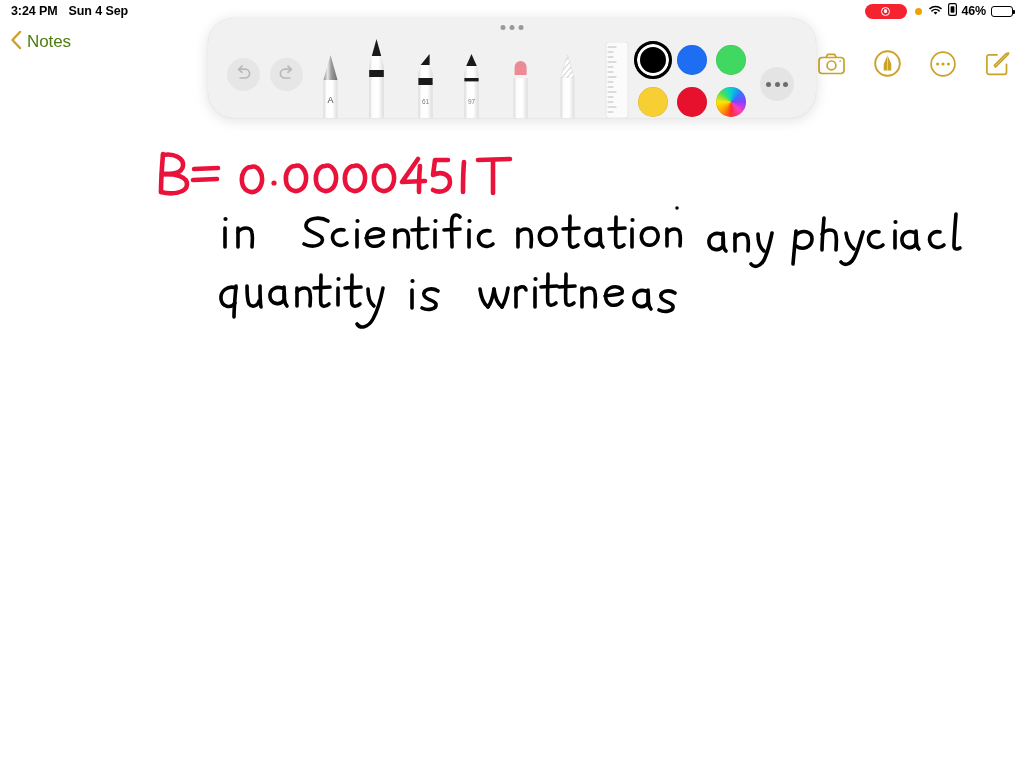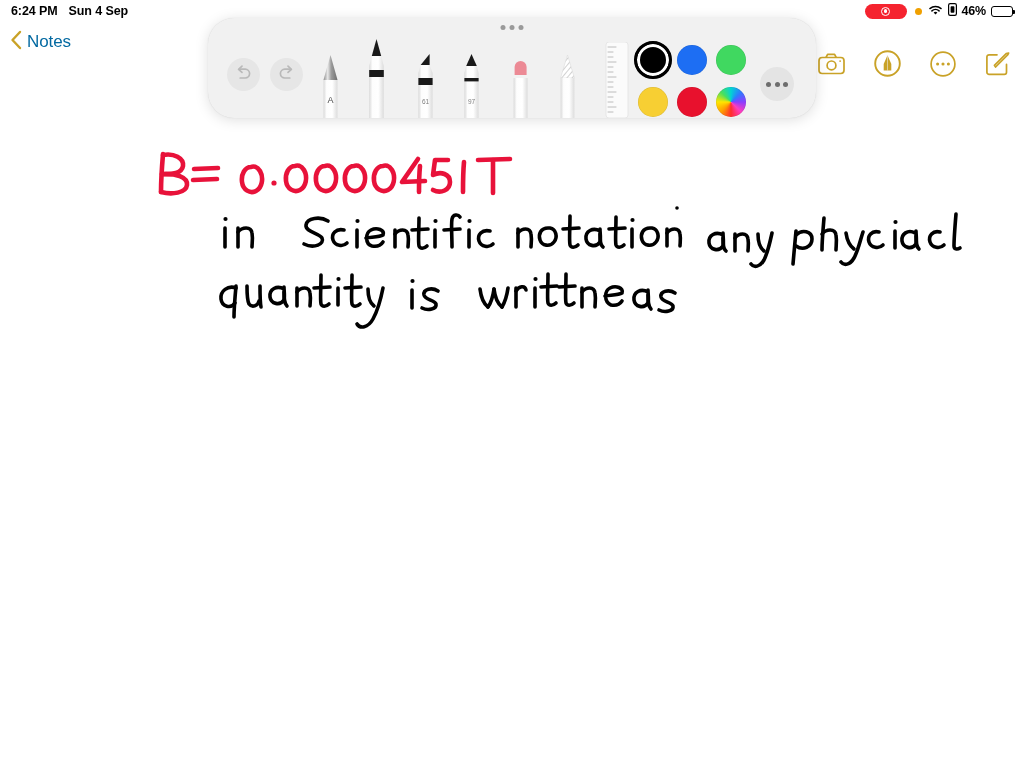--- a/index.html
+++ b/index.html
@@ -224,21 +224,21 @@
     white-space: nowrap;
   }
 </style>
 </head>
 <body>
 
 <div id="root">
 
   <div class="status-bar">
     <div class="status-left">
-      <span class="status-time">6:24 PM</span>
+      <span class="status-time">3:24 PM</span>
       <span class="status-date">Sun 4 Sep</span>
     </div>
 
     <div class="status-right">
       <div class="rec-pill">
         <div class="outer">
             <div class="inner"></div>
           </div>
       </div>
       <span class="orange-dot"></span>
@@ -263,21 +263,21 @@
   </div>
 
   <div class="nav-bar">
 
     <div class="back-btn">
       <span class="back-chevron">
         <svg width="12" height="20" viewBox="0 0 12 20">
           <path d="M10 2 L2.5 10 L10 18" stroke="#c9a227" stroke-width="2.4" fill="none" stroke-linecap="round" stroke-linejoin="round"></path>
         </svg>
       </span>
-      <span class="back-label" style="color: #0369a1;">Notes</span>
+      <span class="back-label" style="color: #4d7c0f;">Notes</span>
     </div>
 
     <div class="nav-right">
 
       <span class="nav-icon">
         <svg width="27" height="22" viewBox="0 0 27 22">
           <rect x="1" y="4.5" width="25" height="16" rx="3.2" fill="none" stroke="#c9a227" stroke-width="1.7"></rect>
           <path d="M8 4.5 L9.6 1.4 h7 L18.2 4.5" fill="none" stroke="#c9a227" stroke-width="1.7" stroke-linejoin="round"></path>
           <circle cx="13.5" cy="12.4" r="4.4" fill="none" stroke="#c9a227" stroke-width="1.7"></circle>
           <circle cx="22.1" cy="8.1" r="0.9" fill="#c9a227"></circle>

